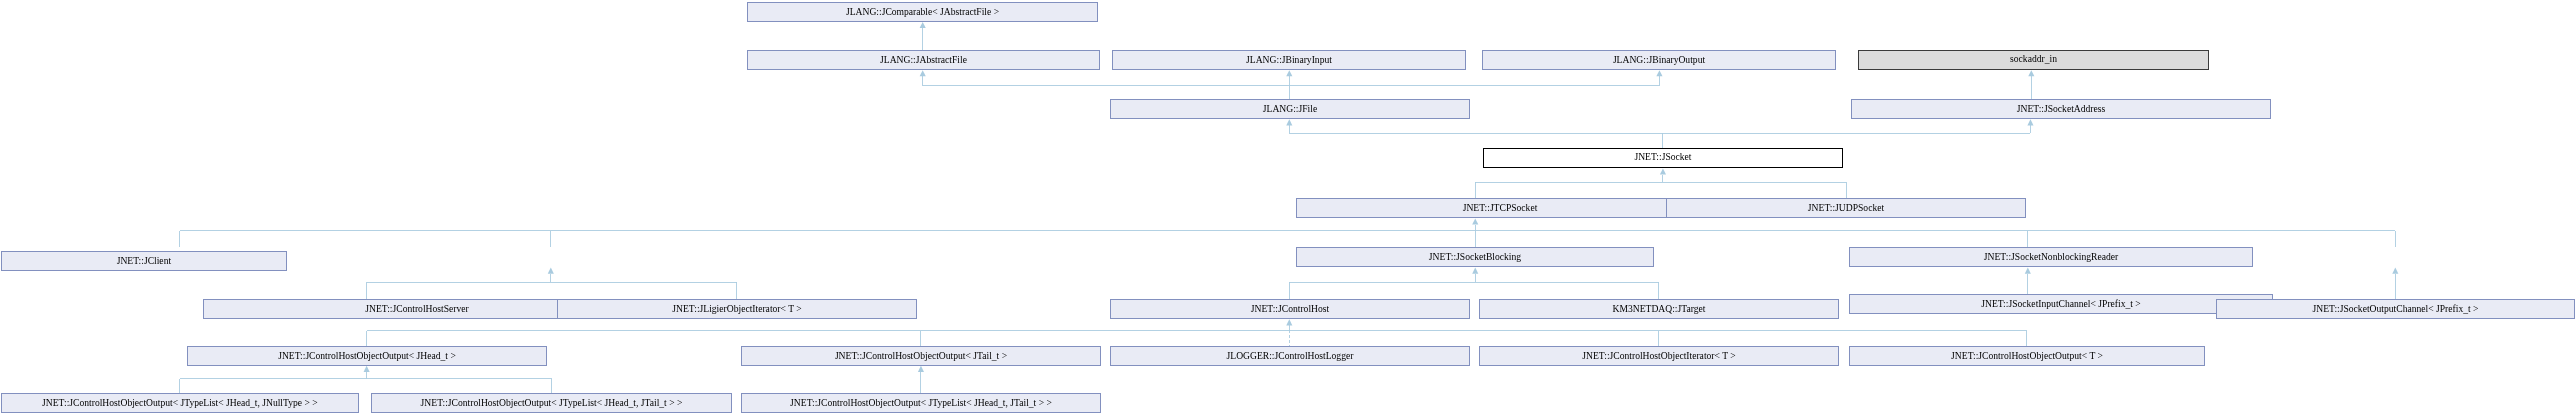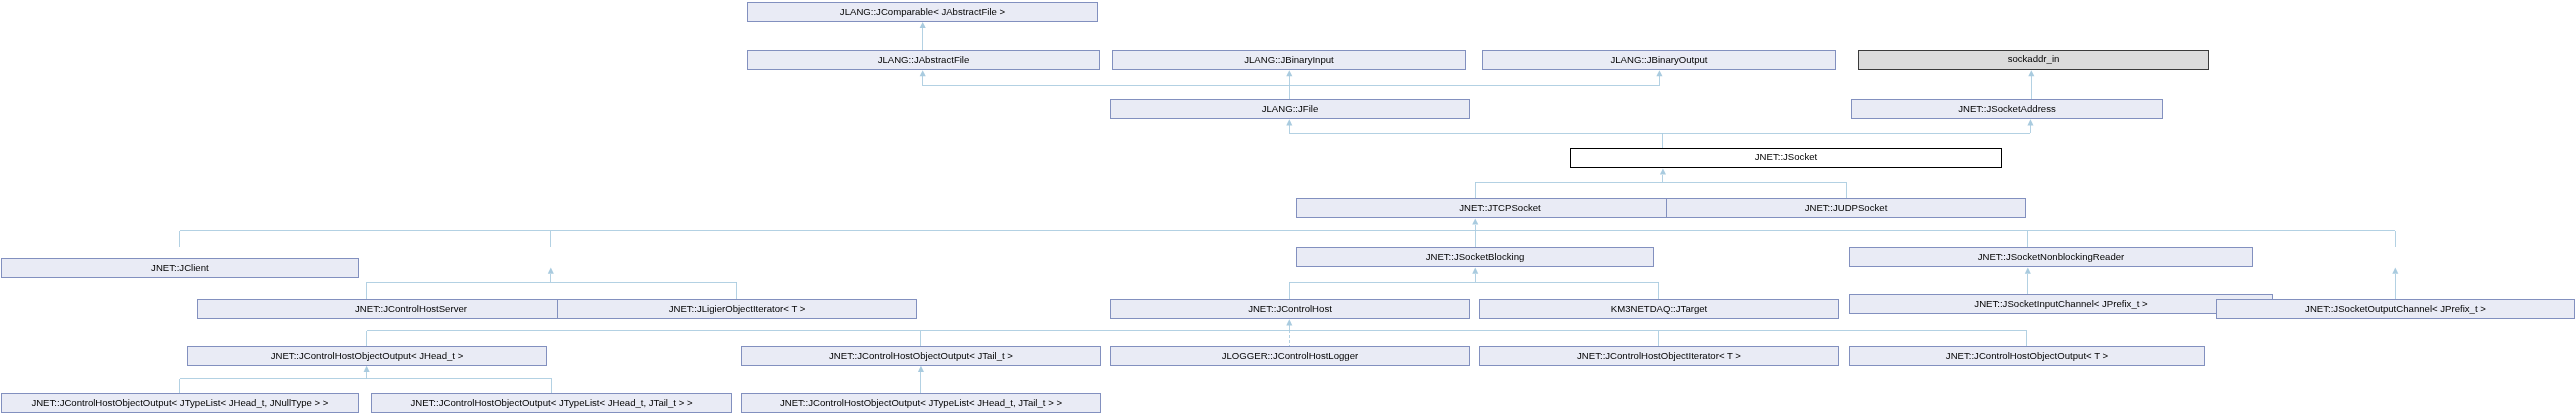--- a/index.html
+++ b/index.html
@@ -1,21 +1,21 @@
 <!DOCTYPE html>
 <html style="font-size:14px"><head>
 <meta charset="utf-8">
 <title>Inheritance graph</title>
 <style>
   html, body { margin:0; padding:0; background:#ffffff; }
   #diagram {
     position:relative;
     width:2576px; height:414px;
     background:#ffffff;
-    font-family:Liberation Sans, sans-serif;
+    font-family:Liberation Serif, serif;
     overflow:hidden;
   }
   .edges { position:absolute; left:0; top:0; width:2576px; height:414px; }
   .edges path { stroke:#a9cbdf; fill:none; stroke-width:1; shape-rendering:crispEdges; }
   .edges path.ah { fill:#a9cbdf; stroke:none; shape-rendering:auto; }
   .edges path.dash { stroke-dasharray:3 2.5; }
   .node {
     position:absolute;
     height:20px;
     box-sizing:border-box;
@@ -105,28 +105,28 @@
         <path class="ah" d="M1050 417 l-3.5 7 h7 z"></path>
     </g>
   </svg>
 
   <div class="node" style="left:747px;top:1.8px;width:351px">JLANG::JComparable&lt; JAbstractFile &gt;</div>
   <div class="node" style="left:747px;top:50px;width:353px">JLANG::JAbstractFile</div>
   <div class="node" style="left:1112px;top:50px;width:354px">JLANG::JBinaryInput</div>
   <div class="node" style="left:1482px;top:50px;width:354px">JLANG::JBinaryOutput</div>
   <div class="node external" style="left:1858px;top:50px;width:351px">sockaddr_in</div>
   <div class="node" style="left:1110px;top:99px;width:360px">JLANG::JFile</div>
-  <div class="node" style="left:1851px;top:99px;width:312px">JNET::JSocketAddress</div>
-  <div class="node current" style="left:1570px;top:148px;width:432px">JNET::JSocket</div>
+  <div class="node" style="left:1851px;top:99px;width:420px">JNET::JSocketAddress</div>
+  <div class="node current" style="left:1483px;top:148px;width:360px">JNET::JSocket</div>
   <div class="node" style="left:1296px;top:198px;width:408px">JNET::JTCPSocket</div>
   <div class="node" style="left:1666px;top:198px;width:360px">JNET::JUDPSocket</div>
-  <div class="node" style="left:0.9px;top:258px;width:358px">JNET::JClient</div>
+  <div class="node" style="left:0.9px;top:251px;width:286px">JNET::JClient</div>
   <div class="node" style="left:1296px;top:247px;width:358px">JNET::JSocketBlocking</div>
   <div class="node" style="left:1849px;top:247px;width:404px">JNET::JSocketNonblockingReader</div>
-  <div class="node" style="left:197px;top:299px;width:428px">JNET::JControlHostServer</div>
+  <div class="node" style="left:203px;top:299px;width:428px">JNET::JControlHostServer</div>
   <div class="node" style="left:557px;top:299px;width:360px">JNET::JLigierObjectIterator&lt; T &gt;</div>
   <div class="node" style="left:1110px;top:299px;width:360px">JNET::JControlHost</div>
   <div class="node" style="left:1479px;top:299px;width:360px">KM3NETDAQ::JTarget</div>
   <div class="node" style="left:1849px;top:294px;width:424px">JNET::JSocketInputChannel&lt; JPrefix_t &gt;</div>
   <div class="node" style="left:2216px;top:299px;width:359px">JNET::JSocketOutputChannel&lt; JPrefix_t &gt;</div>
   <div class="node" style="left:187px;top:346px;width:360px">JNET::JControlHostObjectOutput&lt; JHead_t &gt;</div>
   <div class="node" style="left:741px;top:346px;width:360px">JNET::JControlHostObjectOutput&lt; JTail_t &gt;</div>
   <div class="node" style="left:1110px;top:346px;width:360px">JLOGGER::JControlHostLogger</div>
   <div class="node" style="left:1479px;top:346px;width:360px">JNET::JControlHostObjectIterator&lt; T &gt;</div>
   <div class="node" style="left:1849px;top:346px;width:356px">JNET::JControlHostObjectOutput&lt; T &gt;</div>

